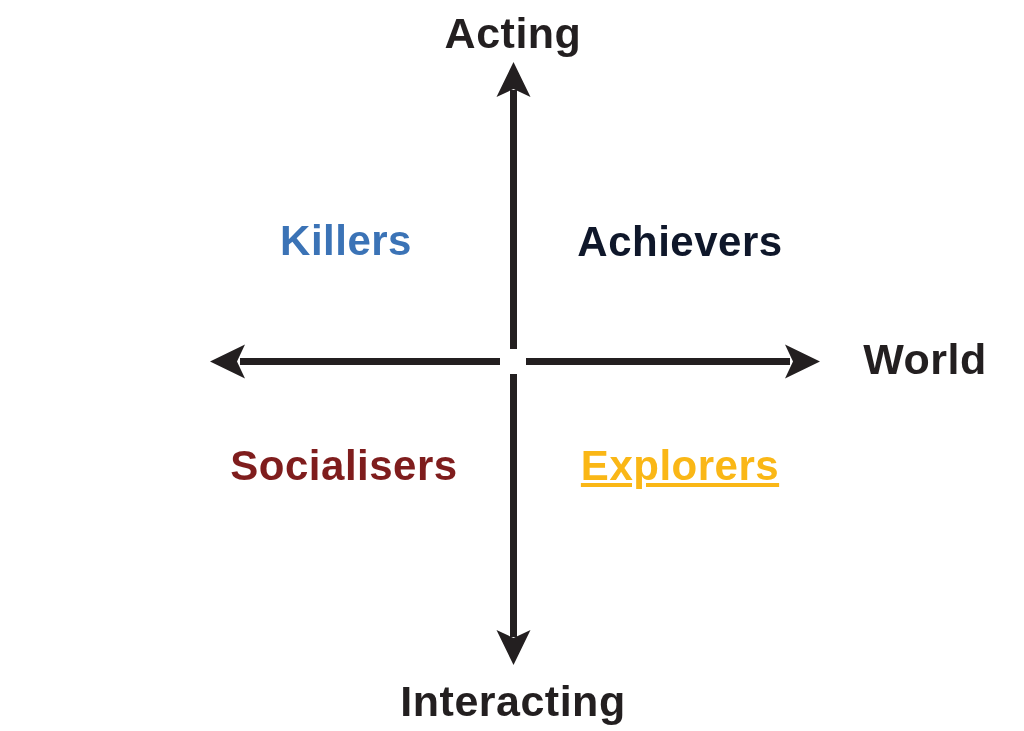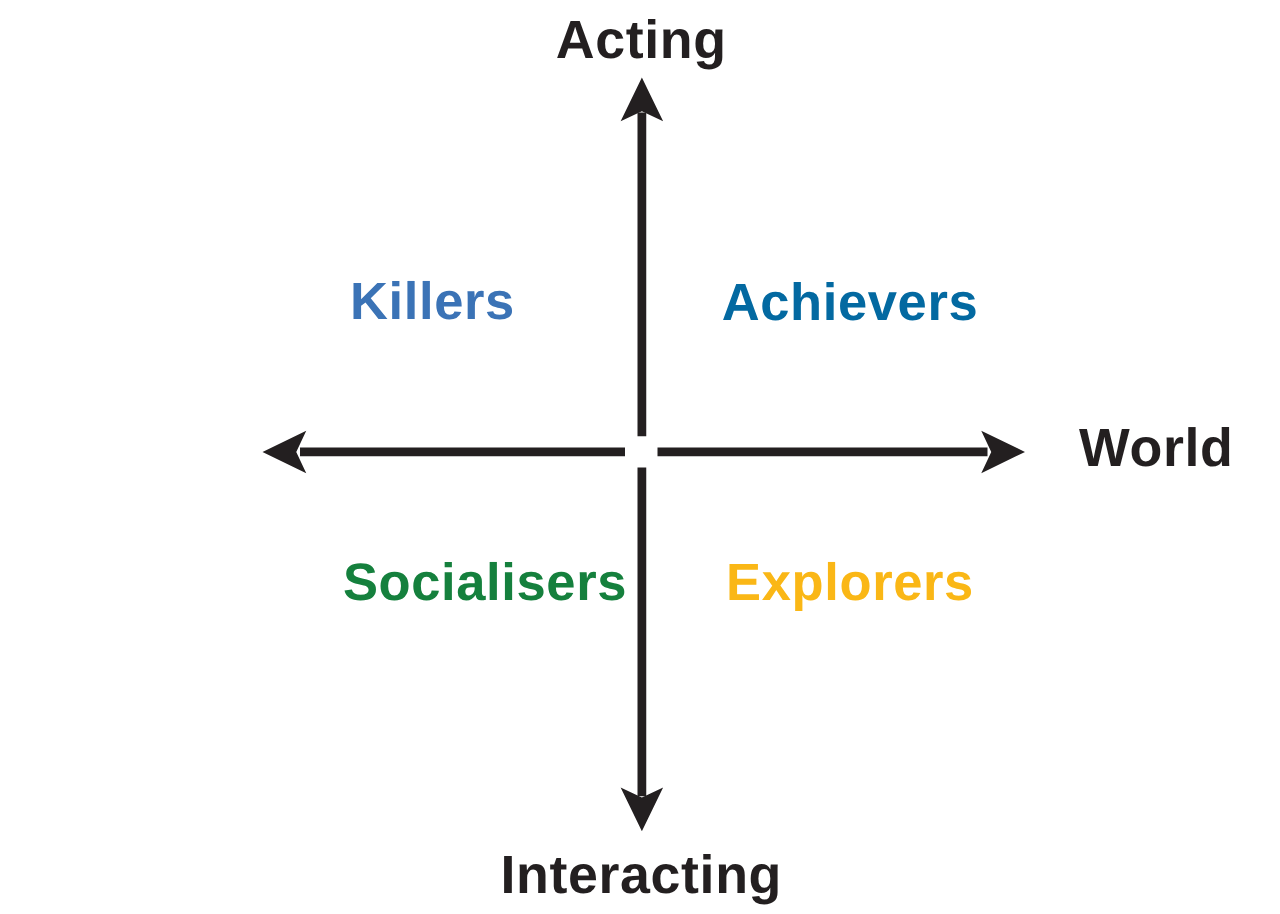--- a/index.html
+++ b/index.html
@@ -47,21 +47,21 @@
   }
   
   .pos-acting       { left: 513px; top: 33px;  }
   .pos-interacting  { left: 513px; top: 701px; }
   .pos-players      { left: 108px; top: 361px; }
   .pos-world        { left: 925px; top: 359px; text-align: right; }
   
   .pos-killers      { left: 346px; top: 241px; }
   .pos-achievers    { left: 680px; top: 242px; }
   .pos-socialisers  { left: 344px; top: 466px; }
-  .pos-explorers    { left: 680px; top: 466px; }
+  .pos-explorers    { left: 680px; top: 466px; text-decoration: underline; }
 </style>
 </head>
 <body>
 
 <div class="stage">
 
   <svg class="axes-svg" viewBox="0 0 1024 731" xmlns="http://www.w3.org/2000/svg">
 
     <line x1="513.5" y1="90" x2="513.5" y2="349" stroke-width="7" stroke="#231f20"></line>
     <line x1="513.5" y1="374" x2="513.5" y2="637" stroke-width="7" stroke="#231f20"></line>
@@ -73,17 +73,17 @@
     <path d="M 513.5 665 L 496.5 630 L 513.5 638 L 530.5 630 Z" fill="#231f20"></path>
     <path d="M 210 361.5 L 245 344.5 L 237 361.5 L 245 378.5 Z" fill="#231f20"></path>
     <path d="M 820 361.5 L 785 344.5 L 793 361.5 L 785 378.5 Z" fill="#231f20"></path>
   </svg>
 
   <div class="label axis-label pos-acting">Acting</div>
   <div class="label axis-label pos-interacting">Interacting</div>
   <div class="label axis-label pos-world">World</div>
 
   <div class="label quadrant-label pos-killers" style="color: rgb(59, 115, 182); text-align: center;">Killers</div>
-  <div class="label quadrant-label pos-achievers" style="color: #0369a1;">Achievers</div>
-  <div class="label quadrant-label pos-socialisers" style="color: #15803d; margin-left: 44px;">Socialisers</div>
+  <div class="label quadrant-label pos-achievers" style="color: #0f172a;">Achievers</div>
+  <div class="label quadrant-label pos-socialisers" style="color: #7f1d1d;">Socialisers</div>
   <div class="label quadrant-label pos-explorers" style="color: rgb(250, 183, 22);">Explorers</div>
 
 </div>
 
 </body></html>

